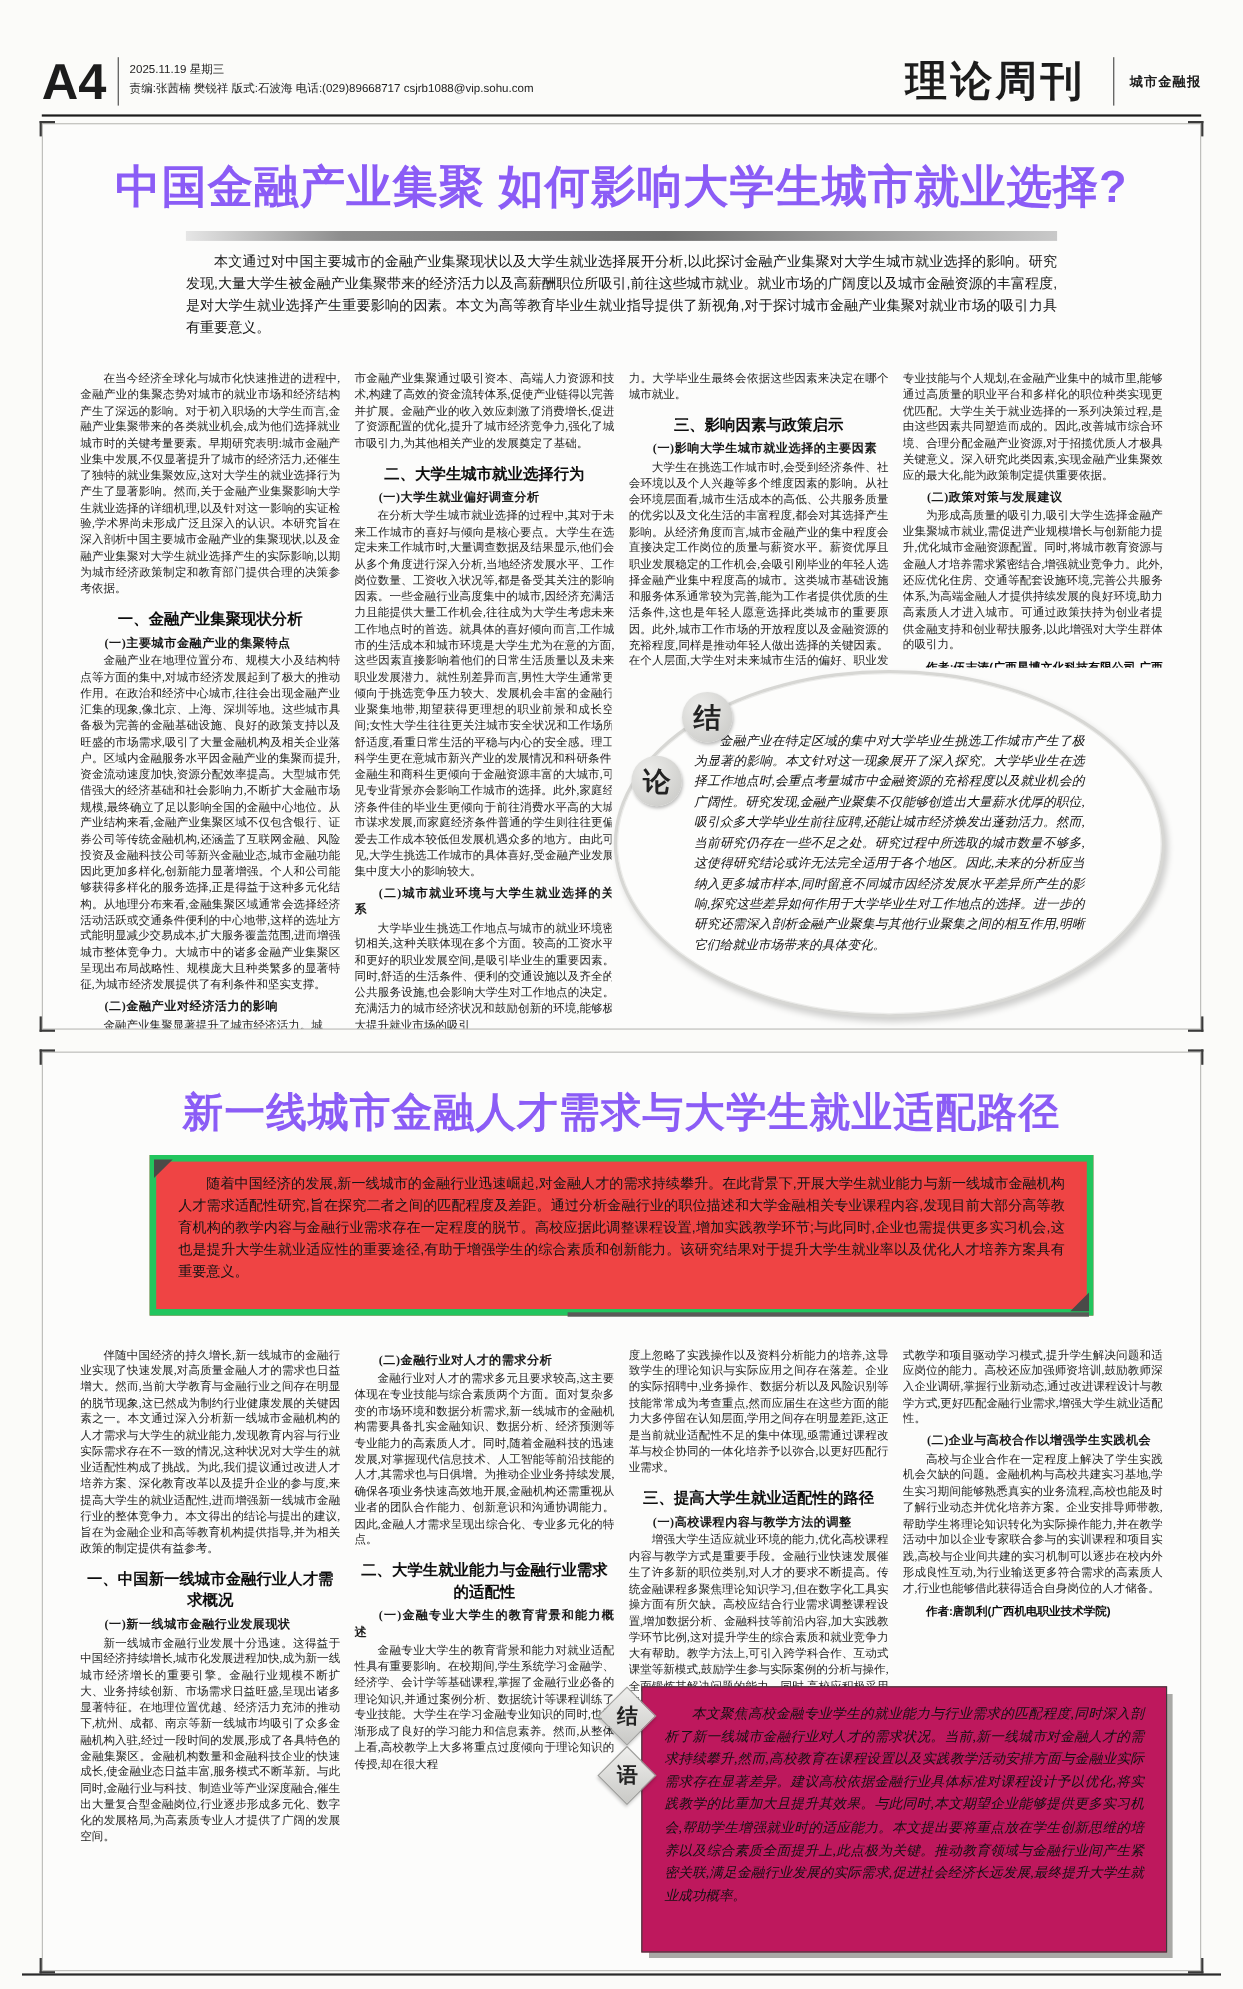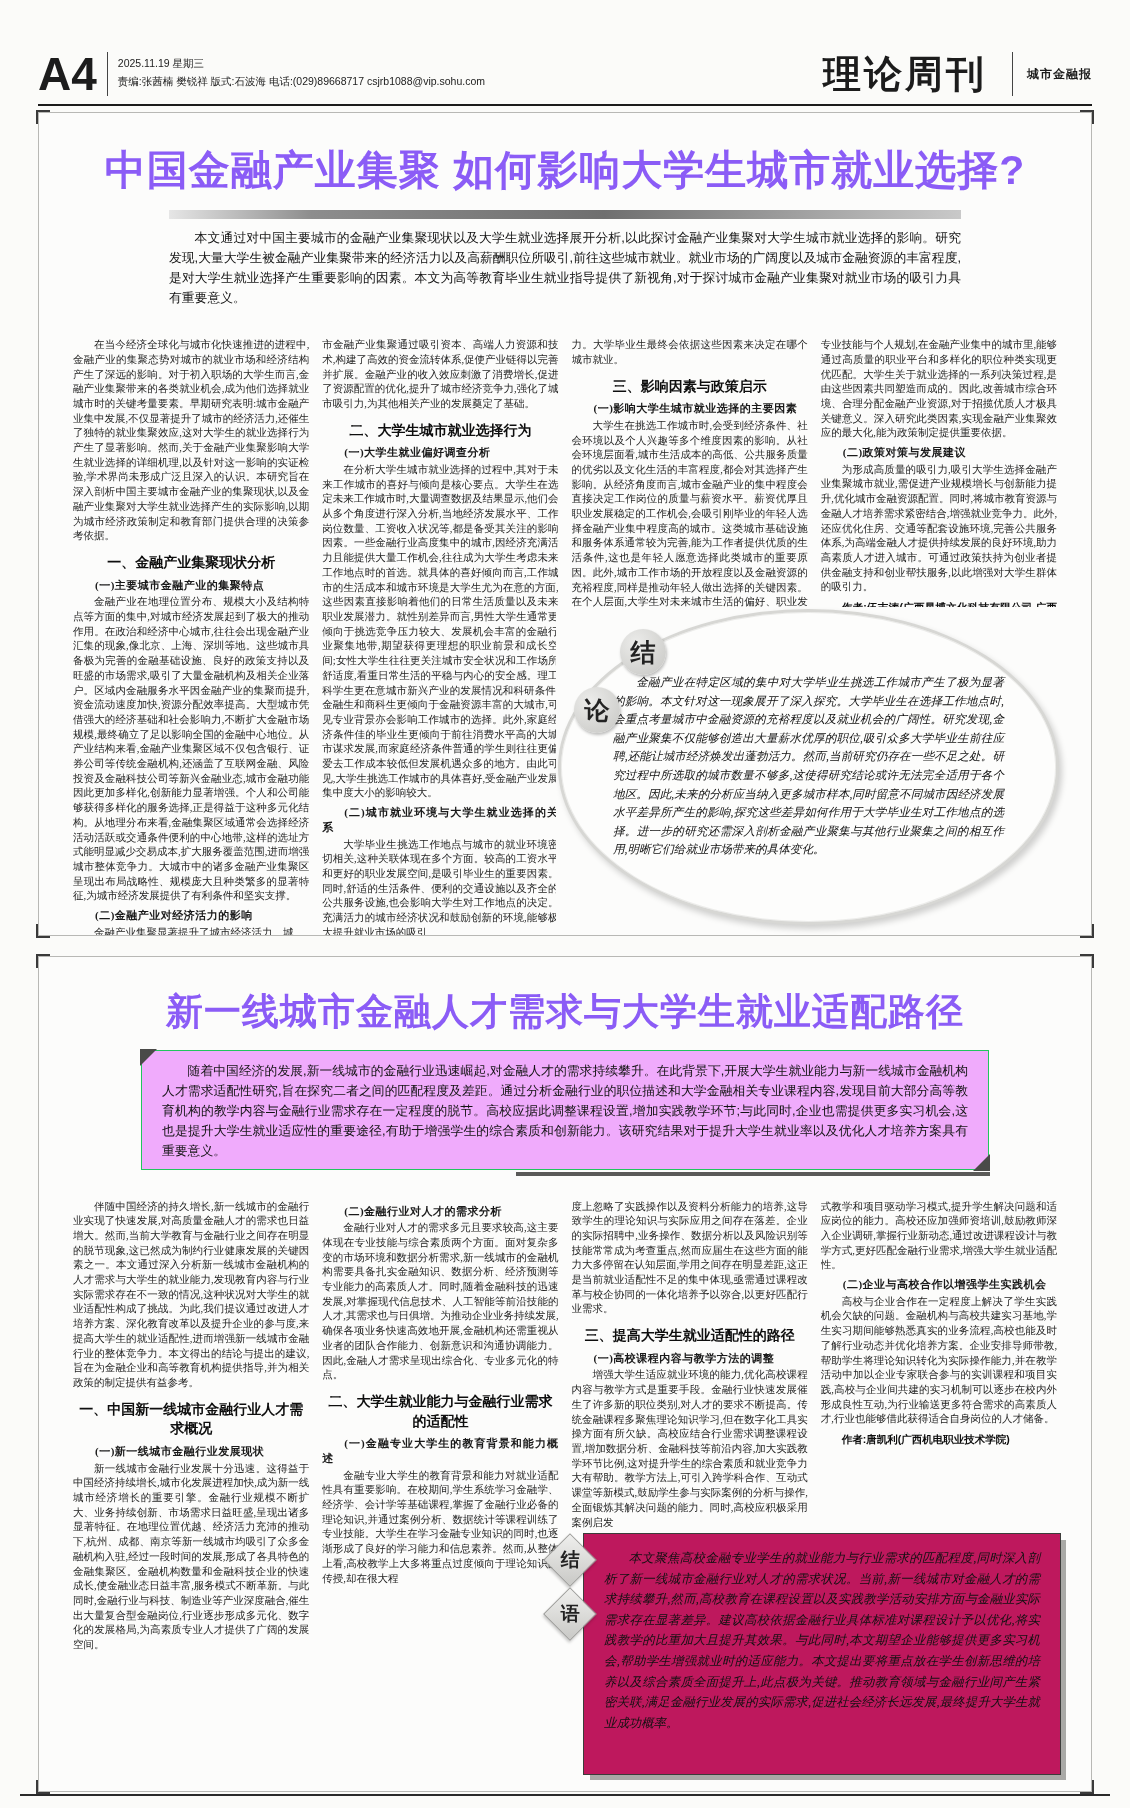--- a/index.html
+++ b/index.html
@@ -29,40 +29,40 @@
   .art-title{font-family:"Liberation Sans",sans-serif;font-weight:800;text-align:center;color:#8b5cf6;margin:20px 0 16px;letter-spacing:1px;}
   .art-title.t1{font-size:41px;line-height:1.15;}
   .art-title.t2{font-size:37px;line-height:1.15;}
 
   
   .abs1{width:792px;margin:0 auto;}
   .abs1-bar{height:9px;background:linear-gradient(90deg,#e6e6e6,#8d8d8d 18%,#6f6f6f 55%,#c9c9c9);margin-bottom:9px;}
   .abs-text{font-family:"Liberation Sans",sans-serif;font-size:12.8px;line-height:20px;text-align:justify;text-indent:2em;color:#141414;margin:0;}
 
   
-  .abs2{width:806px;margin:4px auto 0;position:relative;border:1px solid #22c55e;background:#f0abfc;padding:10px 20px 8px;}
+  .abs2{width:806px;margin:4px auto 0;position:relative;border:6px solid #22c55e;background:#ef4444;padding:10px 20px 24px;}
   .abs2:before{content:"";position:absolute;top:-2px;left:-2px;border-style:solid;border-width:17px 17px 0 0;border-color:#4a4a48 transparent transparent transparent;}
   .abs2:after{content:"";position:absolute;bottom:-2px;right:-2px;border-style:solid;border-width:0 0 17px 17px;border-color:transparent transparent #4a4a48 transparent;}
   .abs2-bar{position:absolute;bottom:-7px;right:-2px;width:56%;height:4px;background:#5a5a58;}
 
   
   .body-cols{display:flex;gap:13px;margin-top:30px;}
   .bc1{height:645px;}
   .bc2{height:578px;}
   .col{flex:1;overflow:hidden;font-size:10.5px;line-height:14.7px;text-align:justify;color:#242424;}
   .col p{margin:0;text-indent:2em;}
   .col p.cont{text-indent:0;}
   .col h3{font-family:"Liberation Sans",sans-serif;font-size:14px;line-height:1.4;text-align:center;margin:9px 0 5px;color:#0e0e0e;}
   .col h4{font-size:11px;font-weight:bold;letter-spacing:.5px;margin:4px 0 3px;text-indent:2em;color:#1a1a1a;}
   .col p.author{font-family:"Liberation Sans",sans-serif;font-weight:bold;text-indent:2em;margin-top:5px;color:#0d0d0d;}
 
   
   .concl1{position:absolute;right:30px;bottom:8px;width:505px;height:320px;background:#fcfcfb;}
   .oval{position:absolute;inset:2px;border:3px solid #d7d7d4;border-radius:50%;box-shadow:3px 4px 6px rgba(0,0,0,.18), inset 0 0 0 1px #ececea;padding:34px 52px;display:flex;align-items:center;background:#fdfdfc;}
-  .oval-text{font-style:italic;font-size:11.6px;line-height:18.6px;text-align:justify;color:#111;margin:0;text-indent:2em;}
+  .oval-text{font-style:italic;font-size:11.6px;line-height:18.6px;text-align:justify;color:#111;margin:18px;text-indent:2em;}
   .cbadge{position:absolute;width:46px;height:46px;border-radius:50%;background:radial-gradient(circle at 35% 30%,#ececea,#c6c6c3);display:flex;align-items:center;justify-content:center;font-size:25px;font-weight:bold;color:#222;box-shadow:1px 2px 3px rgba(0,0,0,.25);}
   .badge-a{left:64px;top:22px;}
   .badge-b{left:18px;top:80px;}
 
   
   .concl2{position:absolute;right:30px;bottom:16px;width:512px;height:242px;}
   .psbox{position:absolute;left:34px;top:0;right:0;bottom:0;background:#be185d;border:1.5px solid #3c3c3a;box-shadow:6px 6px 0 -1px #a9a9a6;padding:14px 20px;}
   .ps-text{font-style:italic;font-size:12.4px;line-height:20.6px;text-align:justify;color:#111;margin:0;text-indent:2em;}
   .dbadge{position:absolute;width:36px;height:36px;background:linear-gradient(135deg,#efefed,#c9c9c6);border:1px solid #9a9a97;transform:rotate(45deg);display:flex;align-items:center;justify-content:center;box-shadow:1px 2px 3px rgba(0,0,0,.2);}
   .dbadge span{transform:rotate(-45deg);font-size:19px;font-weight:bold;color:#222;}

